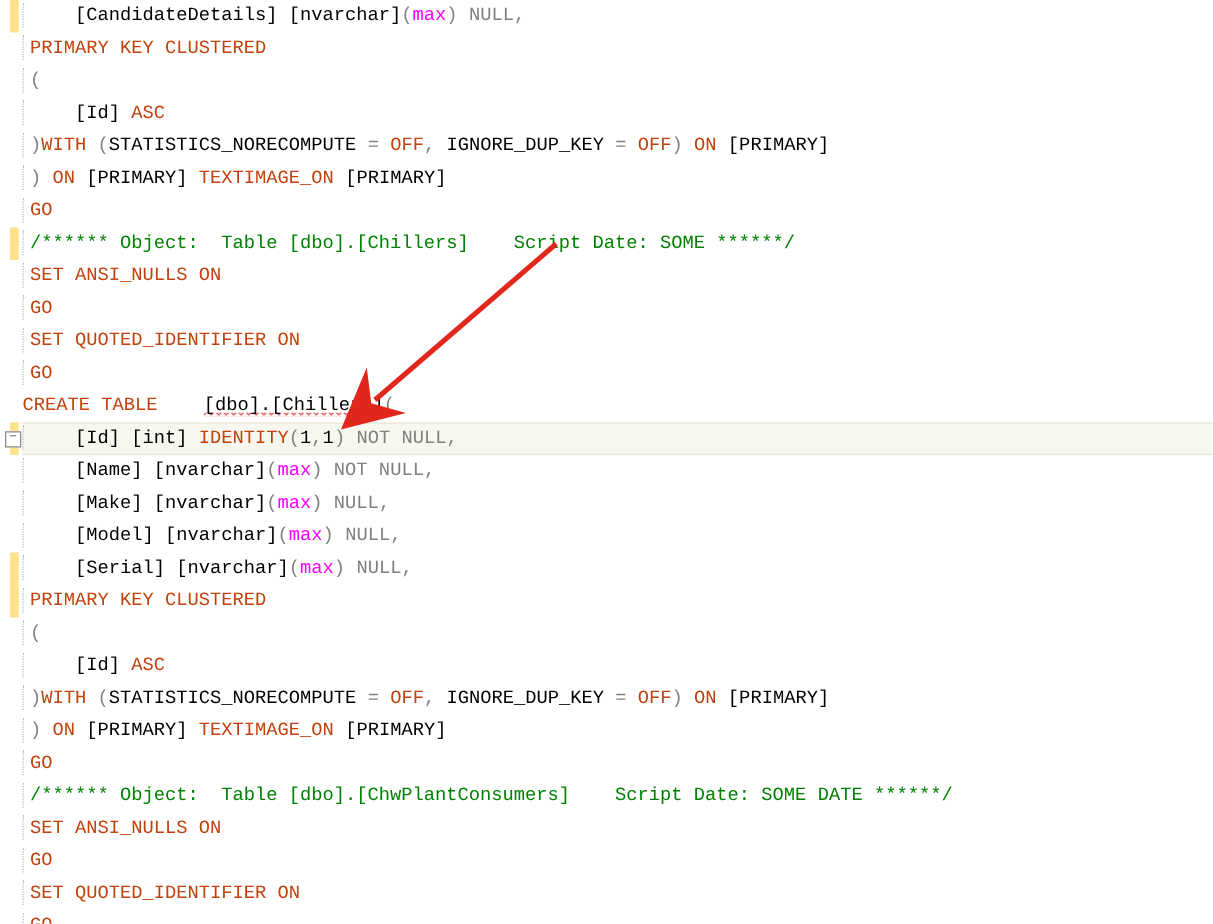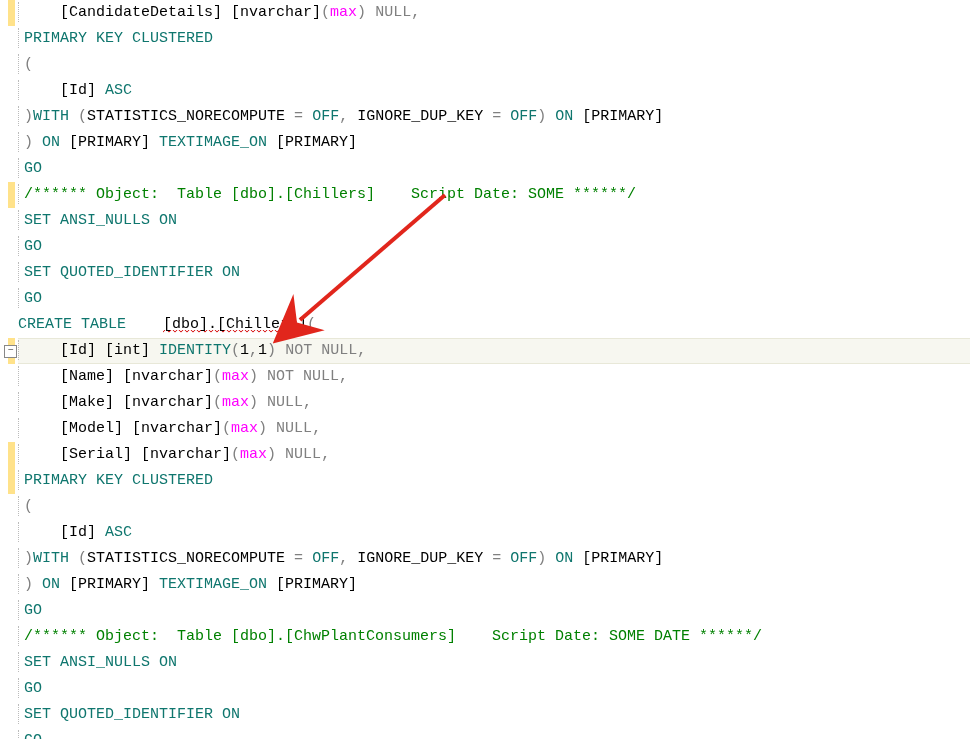--- a/index.html
+++ b/index.html
@@ -3,21 +3,21 @@
 <meta charset="utf-8">
 <style>
   html,body{margin:0;padding:0;background:#fff;font-family:Consolas,"Courier New",monospace;font-size:15px;line-height:26px;color:#000;}
   .editor{position:relative;width:970px;height:739px;overflow:hidden;}
   .gutter{position:absolute;left:0;top:0;width:18px;height:100%;background:#fff;}
   .ym{position:absolute;left:8px;width:7px;height:26px;background:#ffe28a;}
   .hl-line{position:absolute;left:18px;right:0;height:26px;background:#f7f7f0;border-top:1px solid #e8e8d8;border-bottom:1px solid #e8e8d8;box-sizing:border-box;}
   .code{position:absolute;left:18px;top:0;right:0;white-space:pre;}
   .line{height:26px;}
   .indent{display:inline-block;width:5px;height:20px;vertical-align:middle;border-left:1px dotted #bbb;margin-right:0;}
-  .k{color:#0f766e;margin-top:40px;}      
+  .k{color:#c2410c;margin-top:40px;}      
   .t{color:#000;}         
   .fn{color:#ff00ff;}     
   .g{color:#808080;}      
   .cm{color:#008000;}     
   .sq{border-bottom:2px solid #d40000;background-image:linear-gradient(45deg,transparent 65%,#d40000 80%,transparent 90%),linear-gradient(-45deg,transparent 65%,#d40000 80%,transparent 90%);background-repeat:repeat-x;background-size:6px 3px;background-position:0 100%;border-bottom:none;margin-left:28px;}
   .collapse{position:absolute;left:4px;width:11px;height:11px;border:1px solid #888;background:#fff;font-size:10px;line-height:9px;text-align:center;color:#555;cursor:pointer;}
   svg.arrow{position:absolute;pointer-events:none;}
 </style>
 </head>
 <body>

